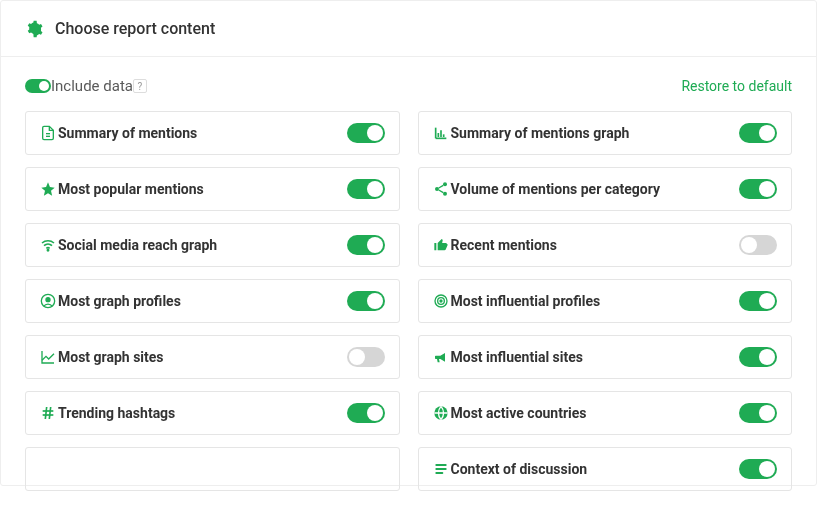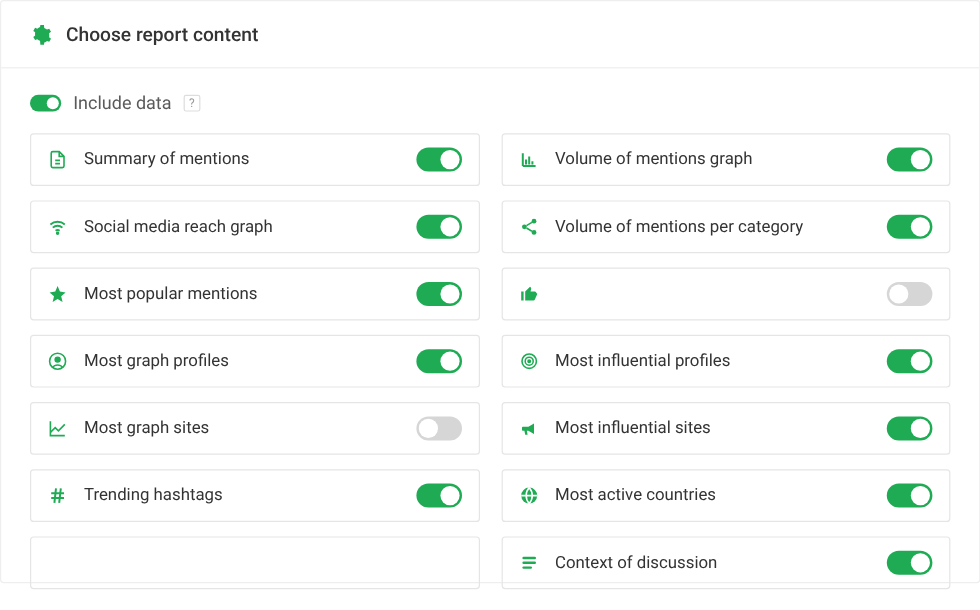--- a/index.html
+++ b/index.html
@@ -37,21 +37,20 @@
   }
   .subheader {
     display: flex;
     align-items: center;
     justify-content: space-between;
     margin-bottom: 16px;
   }
   .subheader-left {
     display: flex;
     align-items: center;
-    gap: 10px;
   }
   .subheader-label {
     font-size: 15px;
     color: #5a5a5a;
   }
   .help-badge {
     font-size: 10px;
     color: #999;
     border: 1px solid #ddd;
     width: 14px;
@@ -82,21 +81,22 @@
     border-radius: 3px;
     display: flex;
     align-items: center;
     justify-content: space-between;
     padding: 10px 14px;
     height: 44px;
   }
   .card-left {
     display: flex;
     align-items: center;
-    gap: 14px;
+    gap: 2px;
+    font-weight: bold;
   }
   .card-icon {
     color: #1fab54;
     width: 16px;
     height: 16px;
     display: flex;
     align-items: center;
     justify-content: center;
   }
   .card-label {
@@ -164,64 +164,65 @@
 
   <div class="panel-body">
     <div class="subheader">
       <div class="subheader-left">
         <span id="master-toggle" class="master-toggle on">
             <span class="knob"></span>
           </span>
         <span class="subheader-label">Include data</span>
         <span class="help-badge">?</span>
       </div>
+      <span class="restore-link">Restore to default</span>
     </div>
 
     <div class="grid">
       <div class="col" id="col-left">
           <div class="card">
             <div class="card-left">
               <span class="card-icon">
                 <svg width="16" height="16" viewBox="0 0 24 24" fill="none" stroke="currentColor" stroke-width="2">
                   <path d="M14 2H6a2 2 0 0 0-2 2v16a2 2 0 0 0 2 2h12a2 2 0 0 0 2-2V8z"></path>
                   <polyline points="14 2 14 8 20 8"></polyline>
                   <line x1="9" y1="13" x2="15" y2="13"></line>
                   <line x1="9" y1="17" x2="15" y2="17"></line>
                 </svg>
               </span>
               <span class="card-label">Summary of mentions</span>
+            </div>
+            <span class="switch on">
+              <span class="knob"></span>
+            </span>
+          </div>
+          <div class="card">
+            <div class="card-left">
+              <span class="card-icon">
+                <svg width="16" height="16" viewBox="0 0 24 24" fill="currentColor">
+                  <path d="M12 2l2.9 6.9L22 10l-5.5 4.8L18.2 22 12 18.3 5.8 22l1.7-7.2L2 10l7.1-1.1z"></path>
+                </svg>
+              </span>
+              <span class="card-label">Most popular mentions</span>
             </div>
             <span class="switch on">
               <span class="knob"></span>
             </span>
           </div>
           <div class="card">
             <div class="card-left">
               <span class="card-icon">
                 <svg width="16" height="16" viewBox="0 0 24 24" fill="none" stroke="currentColor" stroke-width="2.4">
                   <path d="M3 9a14 14 0 0 1 18 0"></path>
                   <path d="M6 13a9 9 0 0 1 12 0"></path>
                   <path d="M9.5 17a4 4 0 0 1 5 0"></path>
                   <circle cx="12" cy="20" r="1" fill="currentColor"></circle>
                 </svg>
               </span>
               <span class="card-label">Social media reach graph</span>
-            </div>
-            <span class="switch on">
-              <span class="knob"></span>
-            </span>
-          </div>
-          <div class="card">
-            <div class="card-left">
-              <span class="card-icon">
-                <svg width="16" height="16" viewBox="0 0 24 24" fill="currentColor">
-                  <path d="M12 2l2.9 6.9L22 10l-5.5 4.8L18.2 22 12 18.3 5.8 22l1.7-7.2L2 10l7.1-1.1z"></path>
-                </svg>
-              </span>
-              <span class="card-label">Most popular mentions</span>
             </div>
             <span class="switch on">
               <span class="knob"></span>
             </span>
           </div>
           <div class="card">
             <div class="card-left">
               <span class="card-icon">
                 <svg width="16" height="16" viewBox="0 0 24 24" fill="none" stroke="currentColor" stroke-width="2">
                   <circle cx="12" cy="12" r="10"></circle>
@@ -272,21 +273,21 @@
             <div class="card-left">
               <span class="card-icon">
                 <svg width="16" height="16" viewBox="0 0 24 24" fill="none" stroke="currentColor" stroke-width="2.5">
                   <line x1="4" y1="20" x2="4" y2="4"></line>
                   <line x1="4" y1="20" x2="20" y2="20"></line>
                   <line x1="8" y1="18" x2="8" y2="12"></line>
                   <line x1="12" y1="18" x2="12" y2="8"></line>
                   <line x1="16" y1="18" x2="16" y2="14"></line>
                 </svg>
               </span>
-              <span class="card-label">Volume of mentions graph</span>
+              <span class="card-label">Summary of mentions graph</span>
             </div>
             <span class="switch on">
               <span class="knob"></span>
             </span>
           </div>
           <div class="card">
             <div class="card-left">
               <span class="card-icon">
                 <svg width="16" height="16" viewBox="0 0 24 24" fill="currentColor">
                   <circle cx="18" cy="5" r="3"></circle>
@@ -301,20 +302,21 @@
               <span class="knob"></span>
             </span>
           </div>
           <div class="card">
             <div class="card-left">
               <span class="card-icon">
                 <svg width="16" height="16" viewBox="0 0 24 24" fill="currentColor">
                   <path d="M2 20h3V9H2v11zm19-9c0-1.1-.9-2-2-2h-5.3l.8-3.8V5c0-.4-.2-.8-.4-1.1L13 3l-6 6v11h10.3c.8 0 1.5-.5 1.8-1.2l2.7-6.3c.1-.2.2-.5.2-.8V11z"></path>
                 </svg>
               </span>
+              <span class="card-label">Recent mentions</span>
             </div>
             <span class="switch off">
               <span class="knob"></span>
             </span>
           </div>
           <div class="card">
             <div class="card-left">
               <span class="card-icon">
                 <svg width="16" height="16" viewBox="0 0 24 24" fill="none" stroke="currentColor" stroke-width="2">
                   <circle cx="12" cy="12" r="9"></circle>

